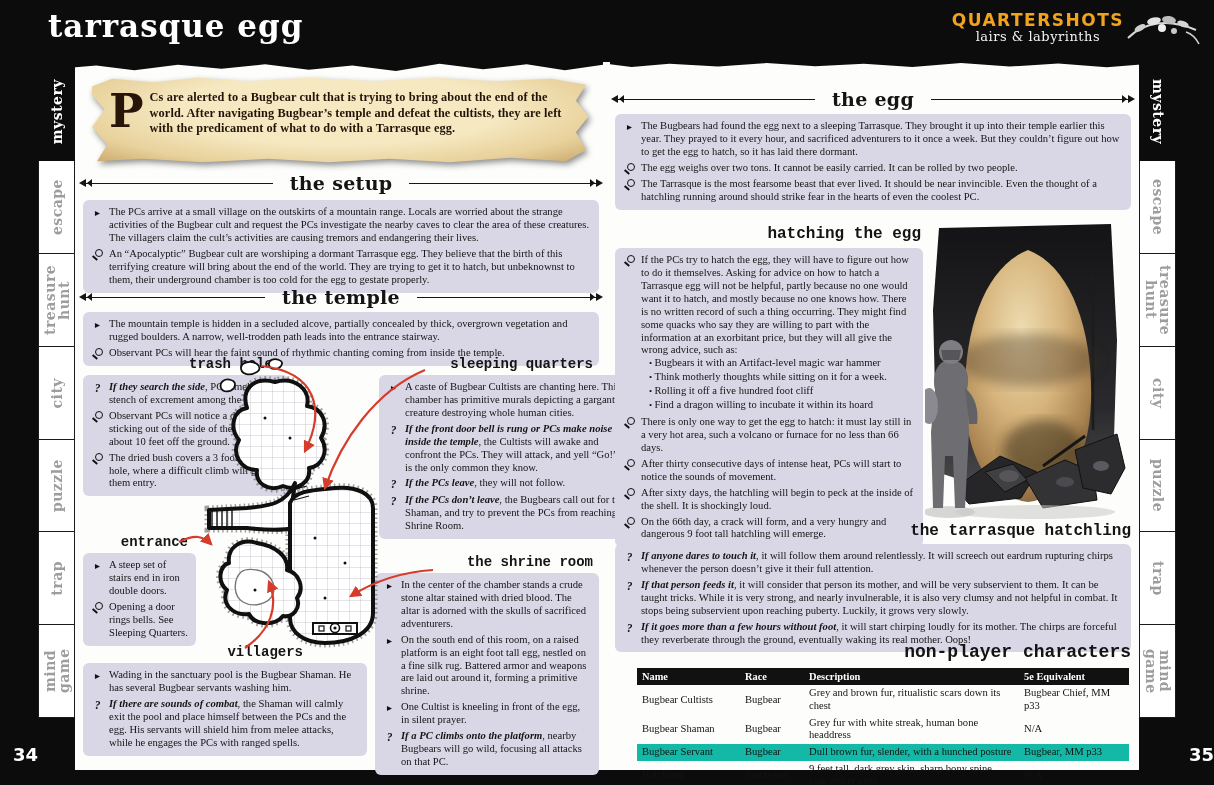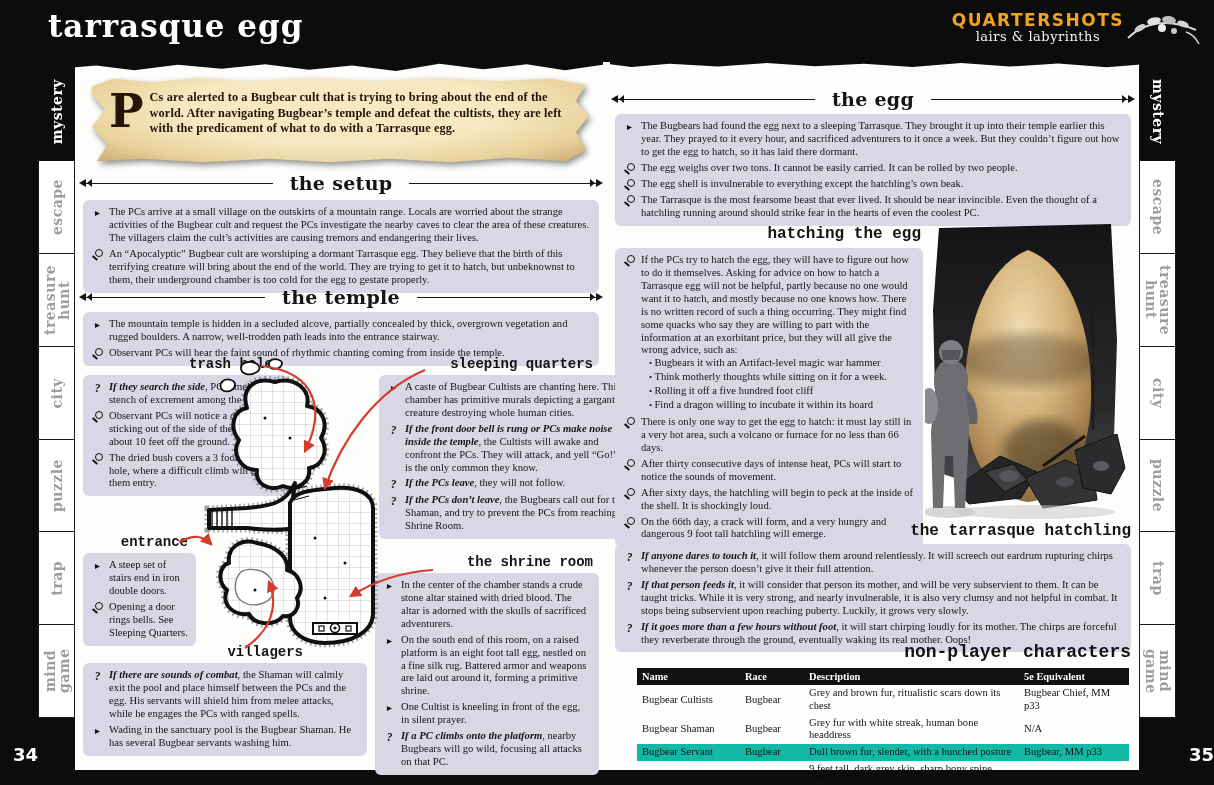--- a/index.html
+++ b/index.html
@@ -252,26 +252,26 @@
           </div>
         <div class="li">
             <span class="ic ic-mag"></span>
             <p class="t"><span>Opening a door rings bells. See Sleeping Quarters.</span></p>
           </div>
       </div>
 
       <div class="shd" style="left:70px;width:150px;top:288px">villagers</div>
       <div class="box side" style="left:0;top:307px;width:284px">
         <div class="li">
+            <span class="ic ic-pointer"></span>
+            <p class="t"><span>Wading in the sanctuary pool is the Bugbear Shaman. He has several Bugbear servants washing him.</span></p>
+          </div>
+        <div class="li">
             <span class="ic ic-q"></span>
             <p class="t"><b class="lead">If there are sounds of combat</b><span>, the Shaman will calmly exit the pool and place himself between the PCs and the egg. His servants will shield him from melee attacks, while he engages the PCs with ranged spells.</span></p>
-          </div>
-        <div class="li">
-            <span class="ic ic-pointer"></span>
-            <p class="t"><span>Wading in the sanctuary pool is the Bugbear Shaman. He has several Bugbear servants washing him.</span></p>
           </div>
       </div>
 
       <div class="shd" style="left:310px;width:200px;top:0">sleeping quarters</div>
       <div class="box side" style="left:296px;top:19px;width:264px">
         <div class="li">
             <span class="ic ic-pointer"></span>
             <p class="t"><span>A caste of Bugbear Cultists are chanting here. This chamber has primitive murals depicting a gargantuan creature destroying whole human cities.</span></p>
           </div>
         <div class="li">
@@ -399,24 +399,20 @@
         </span>
     </div>
     <div class="box wide" style="left:8px;top:52px;width:516px">
       <div class="li">
           <span class="ic ic-pointer"></span>
           <p class="t"><span>The Bugbears had found the egg next to a sleeping Tarrasque. They brought it up into their temple earlier this year. They prayed to it every hour, and sacrificed adventurers to it once a week. But they couldn’t figure out how to get the egg to hatch, so it has laid there dormant.</span></p>
         </div>
       <div class="li">
           <span class="ic ic-mag"></span>
           <p class="t"><span>The egg weighs over two tons. It cannot be easily carried. It can be rolled by two people.</span></p>
-        </div>
-      <div class="li">
-          <span class="ic ic-mag"></span>
-          <p class="t"><span>The egg shell is invulnerable to everything except the hatchling’s own beak.</span></p>
         </div>
       <div class="li">
           <span class="ic ic-mag"></span>
           <p class="t"><span>The Tarrasque is the most fearsome beast that ever lived. It should be near invincible. Even the thought of a hatchling running around should strike fear in the hearts of even the coolest PC.</span></p>
         </div>
     </div>
 
     <div class="shd" style="left:8px;width:306px;top:163px;font-size:16px">hatching the egg</div>
     <div class="box side" style="left:8px;top:186px;width:308px">
       <div class="li">

